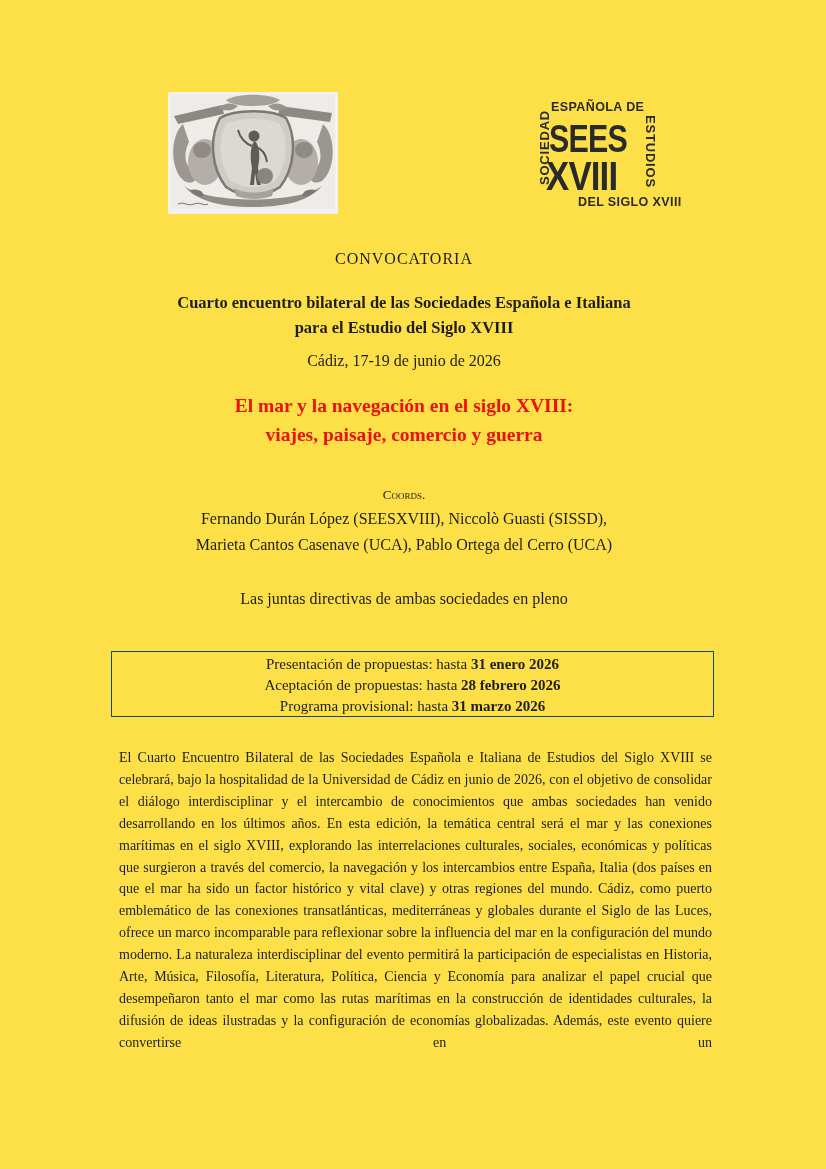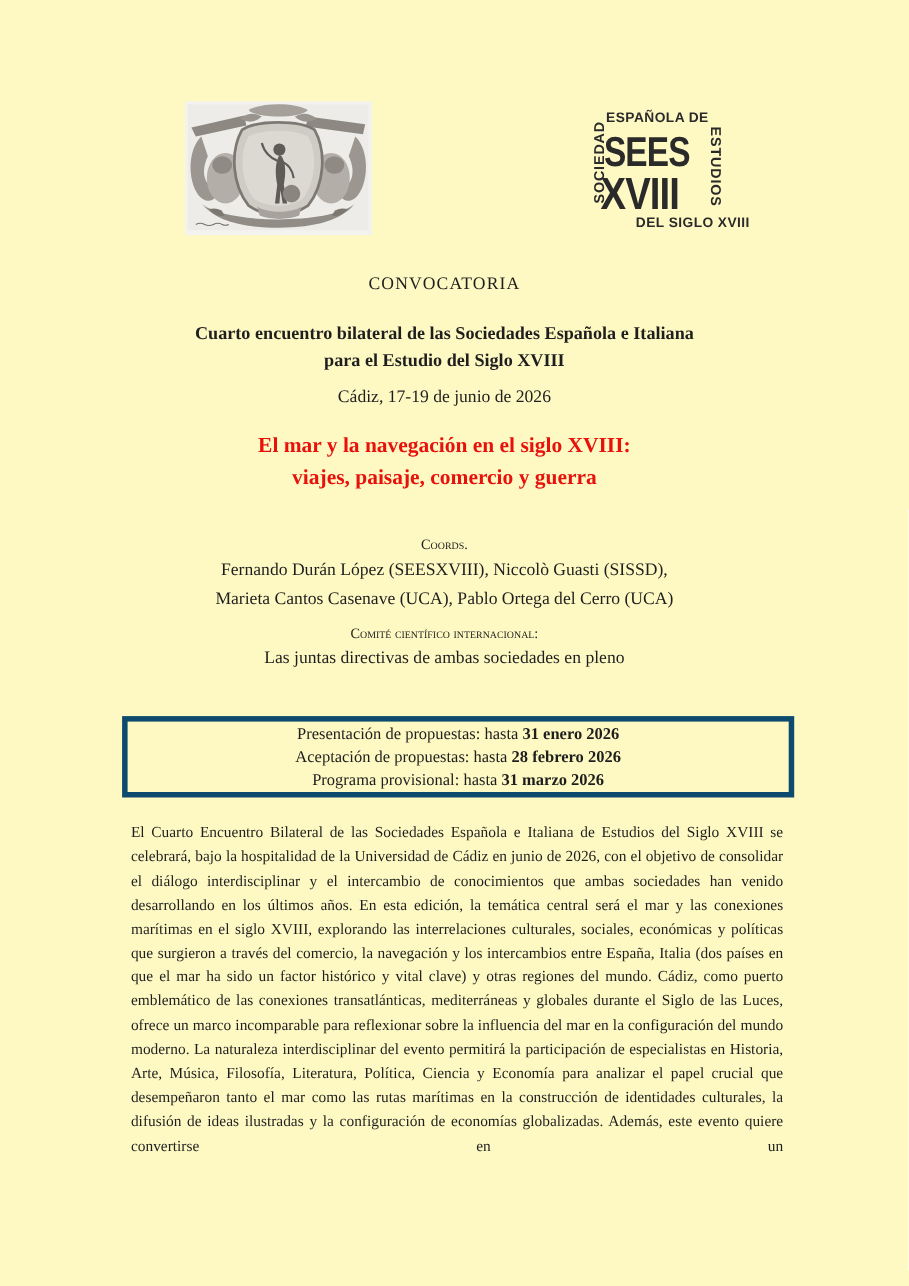--- a/index.html
+++ b/index.html
@@ -1,19 +1,19 @@
 <!DOCTYPE html>
 <html style="--theme-red: #E8120D;"><head>
 <meta charset="utf-8">
 <style>
   html,body { margin:0; padding:0; background:#ffffff; }
   .page {
     position:relative;
     width:826px; height:1169px;
-    background:#fef9c3;
+    background:#fde047;
     font-family:"Liberation Serif", serif;
     color:#1e1e1e;
     overflow:hidden;
   }
   .abs { position:absolute; }
 
   
   .engraving { left:168px; top:92px; width:170px; height:122px; }
   .sees-logo {
     left:538px; top:99px; width:119px; height:113px;
@@ -41,21 +41,21 @@
                   color:var(--theme-red, #E8120D); }
   .coords-heading, .committee-heading { font-variant:small-caps; font-size:13px; }
   .coords-heading    { top:487px; }
   .coords-lines      { top:506px; font-size:16px; line-height:26px; }
   .committee-heading { top:568px; }
   .committee-line    { top:590px; font-size:16px; }
 
   
   .deadlines-box {
     left:111px; top:651px; width:601px; height:62px;
-    border:5px solid #0c4a6e;
+    border:1px solid #0c4a6e;
     text-align:center; font-size:15px; line-height:21px;
     padding-top:2px;
   }
   .deadline-row b { font-weight:bold; }
 
   
   .body-paragraph {
     left:119px; top:747px; width:593px;
     font-size:14px; line-height:21.9px;
     text-align:justify; text-align-last:justify;
@@ -124,21 +124,20 @@
     <div>El mar y la navegación en el siglo XVIII:</div>
     <div>viajes, paisaje, comercio y guerra</div>
   </div>
 
   <div class="abs centered coords-heading">Coords.</div>
   <div class="abs centered coords-lines">
     <div>Fernando Durán López (SEESXVIII), Niccolò Guasti (SISSD),</div>
     <div>Marieta Cantos Casenave (UCA), Pablo Ortega del Cerro (UCA)</div>
   </div>
 
-  <div class="abs centered committee-heading">Comité científico internacional:</div>
   <div class="abs centered committee-line">Las juntas directivas de ambas sociedades en pleno</div>
 
   <div class="abs deadlines-box">
     <div class="deadline-row">
       <span>Presentación de propuestas: hasta</span>
       <b>31 enero 2026</b>
     </div>
     <div class="deadline-row">
       <span>Aceptación de propuestas: hasta</span>
       <b>28 febrero 2026</b>

